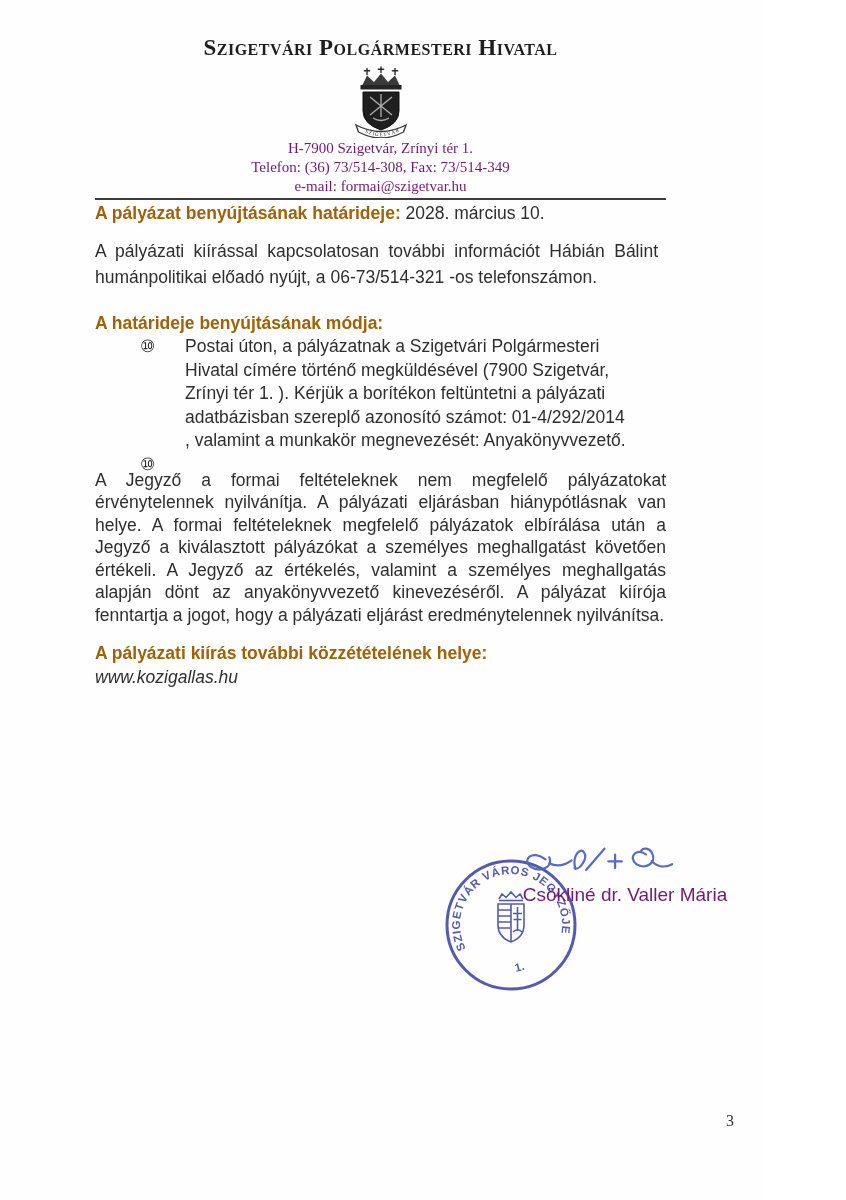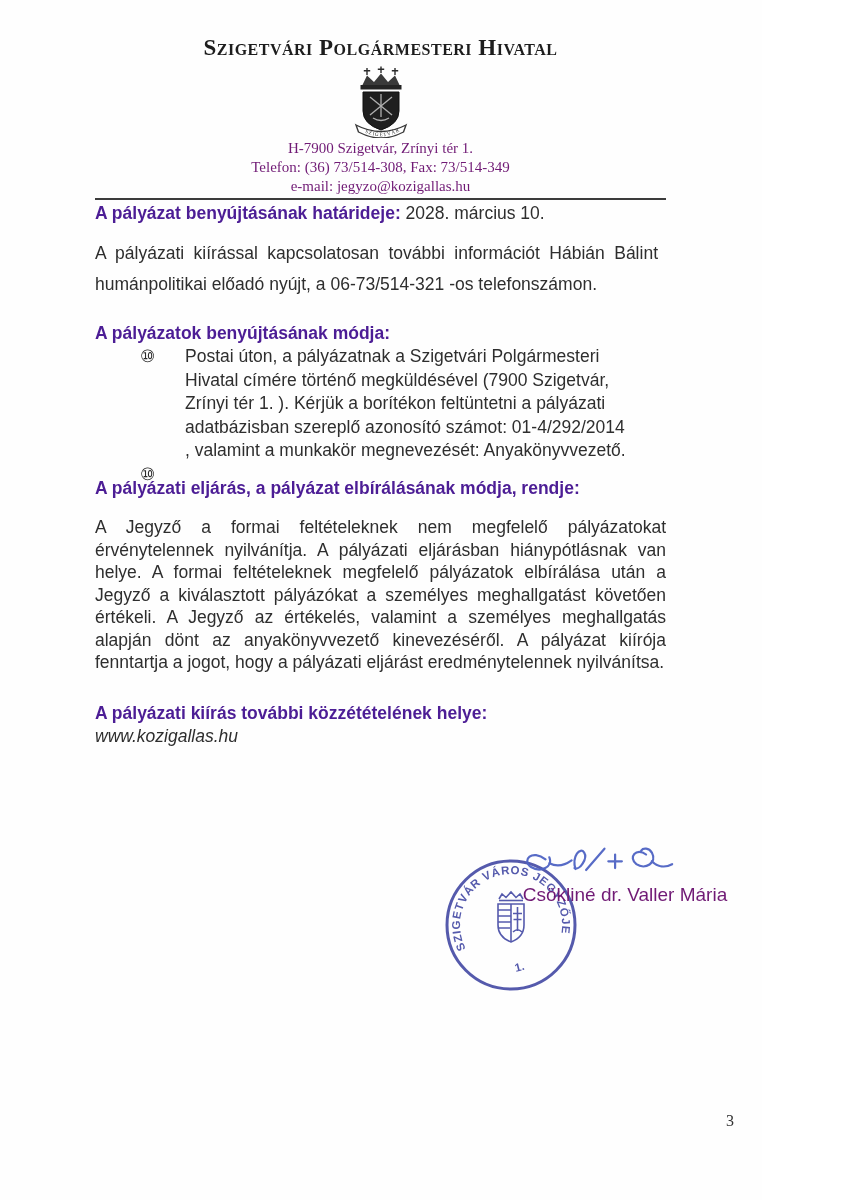--- a/index.html
+++ b/index.html
@@ -33,38 +33,38 @@
     font-family:"Liberation Serif", serif;
     font-size:15px;
     line-height:17px;
     color:#701a75;
   }
   .rule { border-bottom:2px solid #3c3c3c; margin-top:3px; }
 
   
   .bodytext p, .bodytext h3 { font-size:17.5px; }
   .lead   { margin:2px 0 0 0; line-height:23.5px; }
-  .lead b, h3 { color:#4c1d95; }
-  .para1  { margin:12px 8px 0 0; line-height:31px; text-align:justify; }
+  .lead b, h3 { color:#a16207; }
+  .para1  { margin:12px 8px 0 0; line-height:26px; text-align:justify; }
   h3      { margin:22px 0 0 0; font-size:17.5px; line-height:23.5px; font-weight:bold; }
   h3.h-proc { margin-top:14px; }
   ul.modes { list-style:none; margin:0; padding:0; }
   ul.modes li {
     position:relative;
     padding:0 40px 0 90px;
     line-height:23.5px;
     font-size:17.5px;
   }
   ul.modes .bullet {
     position:absolute; left:45px; top:0;
     font-size:17px; color:#2a2a2a;
   }
   .para2  { margin:16px 0 4px 0; line-height:22.5px; text-align:justify; }
   .lead2  { margin:16px 0 0 0; line-height:23.5px; }
-  .h-publ { margin-top:28px; }
+  .h-publ { margin-top:16px; }
   .www    { margin:0; line-height:23.5px;font-style:italic; }
 
   
   .stamp {
     position:absolute; left:443px; top:857px;
     width:136px; height:136px;
     opacity:0.92;
   }
   .sig-ink {
     position:absolute; left:516px; top:840px;
@@ -118,42 +118,41 @@
         <path d="M6,59 Q31,72 56,59 L53.5,66 Q31,78 8.5,66 Z" fill="#ffffff" stroke="#3a3a3a" stroke-width="1.4"></path>
         <path id="crestBannerArc" d="M13,65.5 Q31,75 49,65.5" fill="none"></path>
         <text font-family="Liberation Serif, serif" font-size="5.2" letter-spacing="0.9" fill="#2b2b2b">
           <textPath href="#crestBannerArc" startOffset="2">SZIGETVÁR</textPath>
         </text>
       </svg>
     </div>
 
     <p class="addr">H-7900 Szigetvár, Zrínyi tér 1.</p>
     <p class="addr">Telefon: (36) 73/514-308, Fax: 73/514-349</p>
-    <p class="addr">e-mail: jegyzo@kozigallas.hu</p>
+    <p class="addr">e-mail: formai@szigetvar.hu</p>
 
     <div class="rule"></div>
 
     <div class="bodytext">
       <p class="lead"><b>A pályázat benyújtásának határideje:</b> <span>2028. március 10.</span></p>
 
       <p class="para1">A pályázati kiírással kapcsolatosan további információt Hábián Bálint humánpolitikai előadó nyújt, a 06-73/514-321 -os telefonszámon.</p>
 
-      <h3>A pályázatok benyújtásának módja:</h3>
+      <h3>A határideje benyújtásának módja:</h3>
 
       <ul class="modes">
         <li>
           <span class="bullet">⑩</span>
           <span>Postai úton, a pályázatnak a Szigetvári Polgármesteri Hivatal címére történő megküldésével (7900 Szigetvár, Zrínyi tér 1. ). Kérjük a borítékon feltüntetni a pályázati adatbázisban szereplő azonosító számot: 01-4/292/2014 , valamint a munkakör megnevezését: Anyakönyvvezető.</span>
         </li>
         <li>
           <span class="bullet">⑩</span>
         </li>
       </ul>
 
-      <h3 class="h-proc">A pályázati eljárás, a pályázat elbírálásának módja, rendje:</h3>
 
       <p class="para2">A Jegyző a formai feltételeknek nem megfelelő pályázatokat érvénytelennek nyilvánítja. A pályázati eljárásban hiánypótlásnak van helye. A formai feltételeknek megfelelő pályázatok elbírálása után a Jegyző a kiválasztott pályázókat a személyes meghallgatást követően értékeli. A Jegyző az értékelés, valamint a személyes meghallgatás alapján dönt az anyakönyvvezető kinevezéséről. A pályázat kiírója fenntartja a jogot, hogy a pályázati eljárást eredménytelennek nyilvánítsa.</p>
 
 
       <h3 class="h-publ">A pályázati kiírás további közzétételének helye:</h3>
       <p class="www">www.kozigallas.hu</p>
     </div>
   </div>
 
   <svg class="stamp" viewBox="0 0 136 136" aria-hidden="true">

